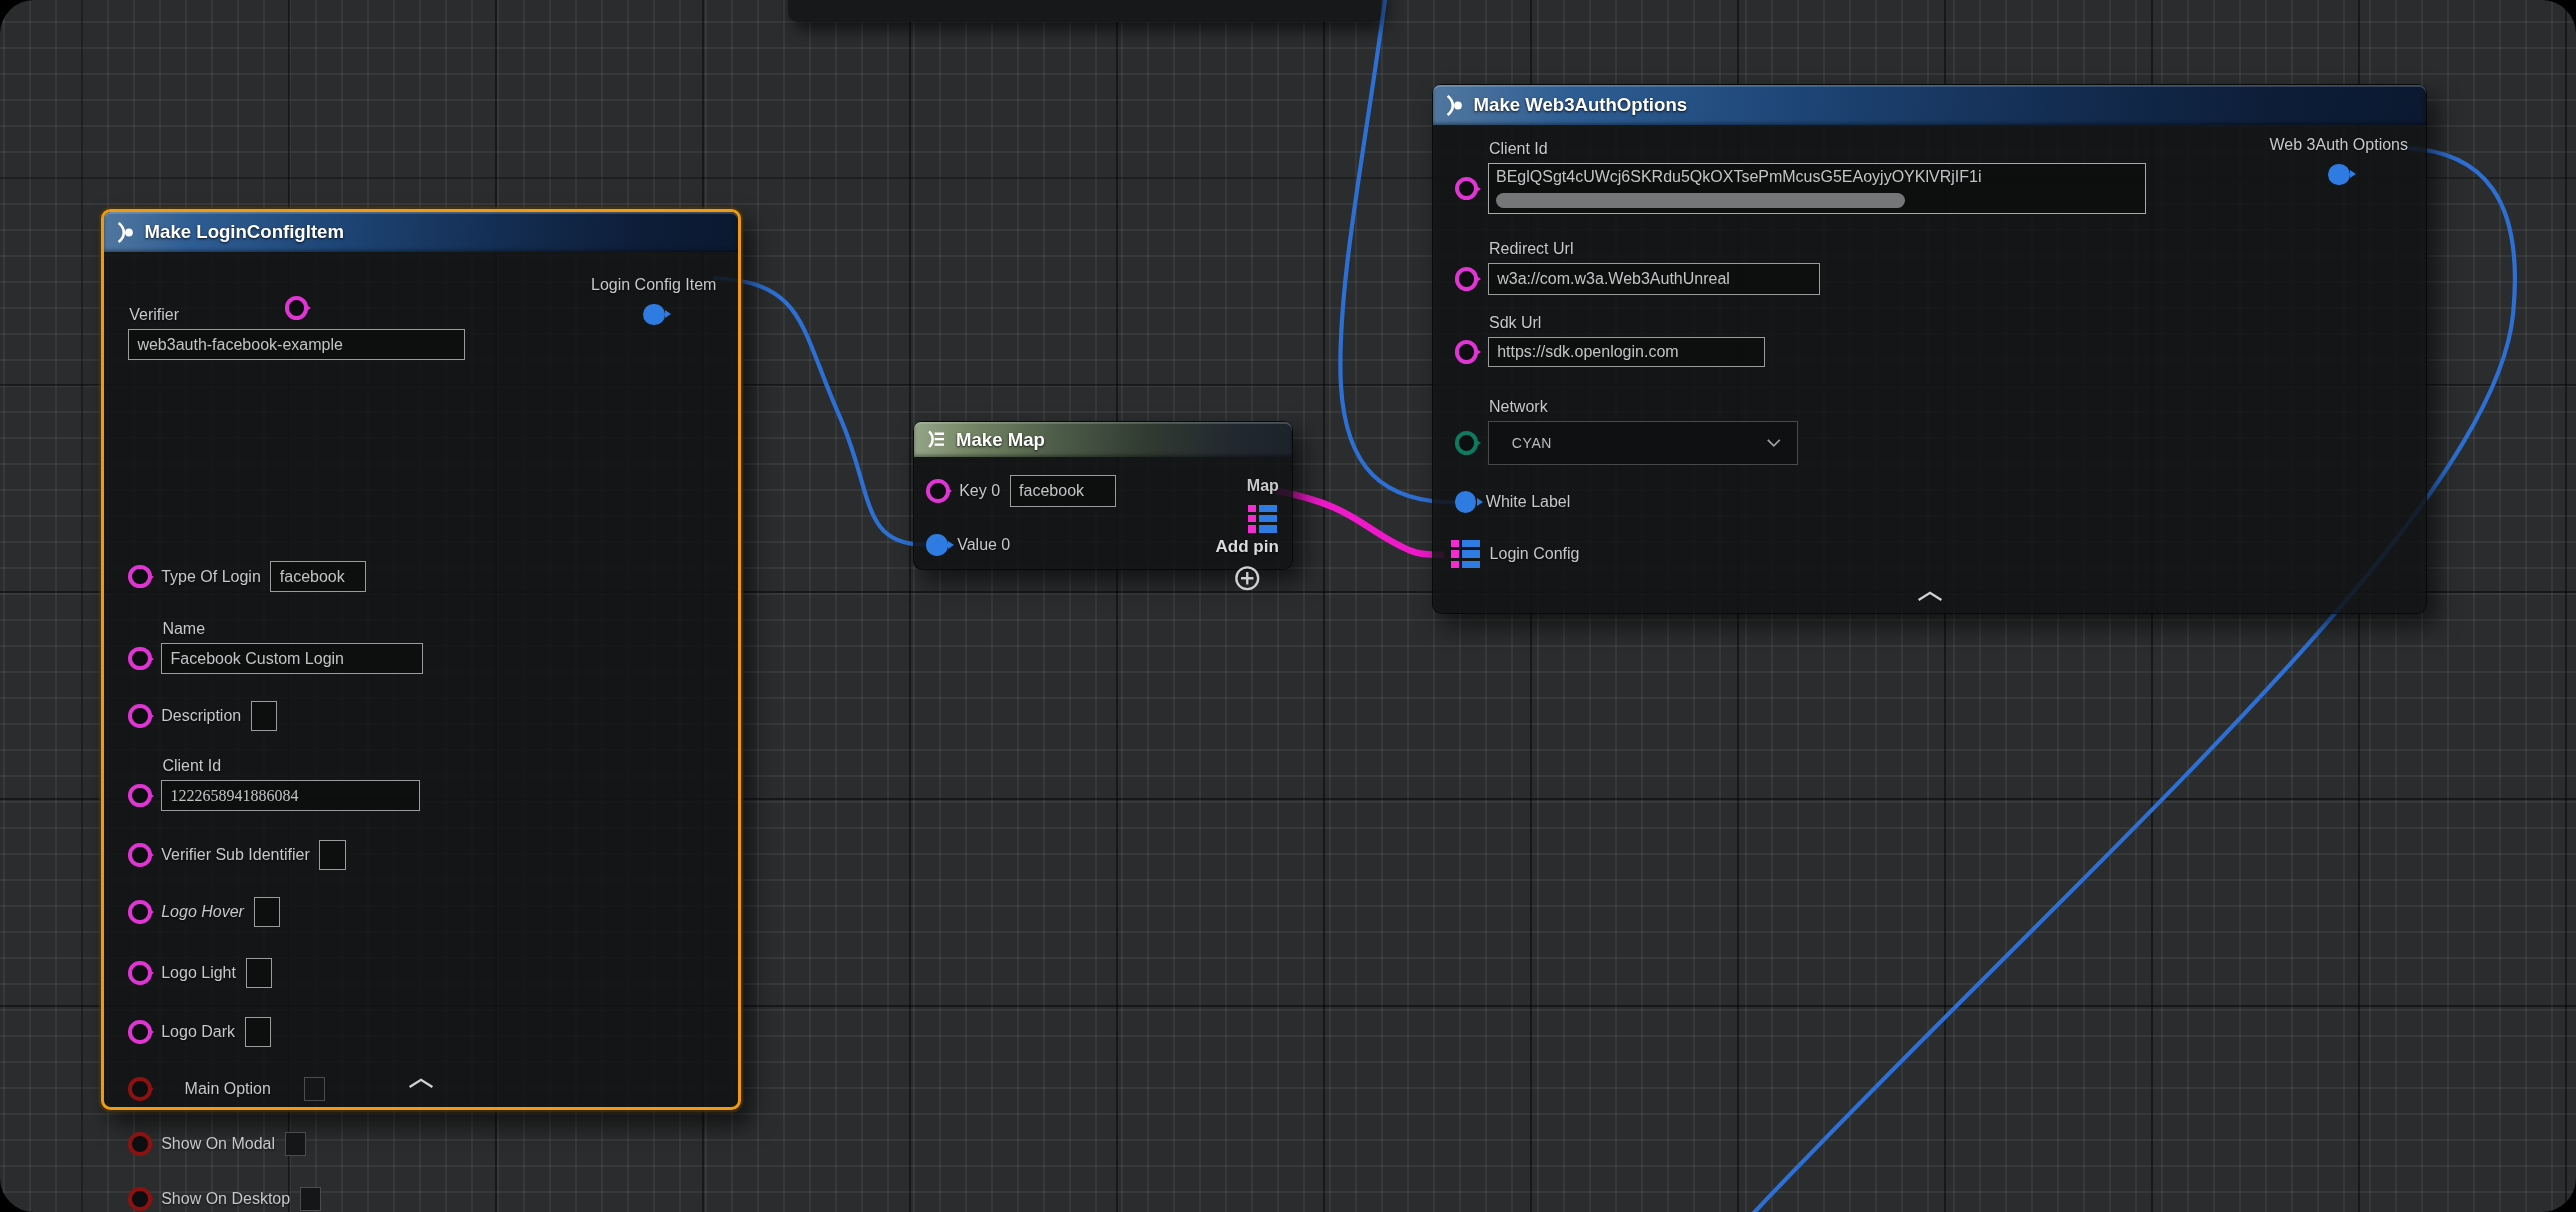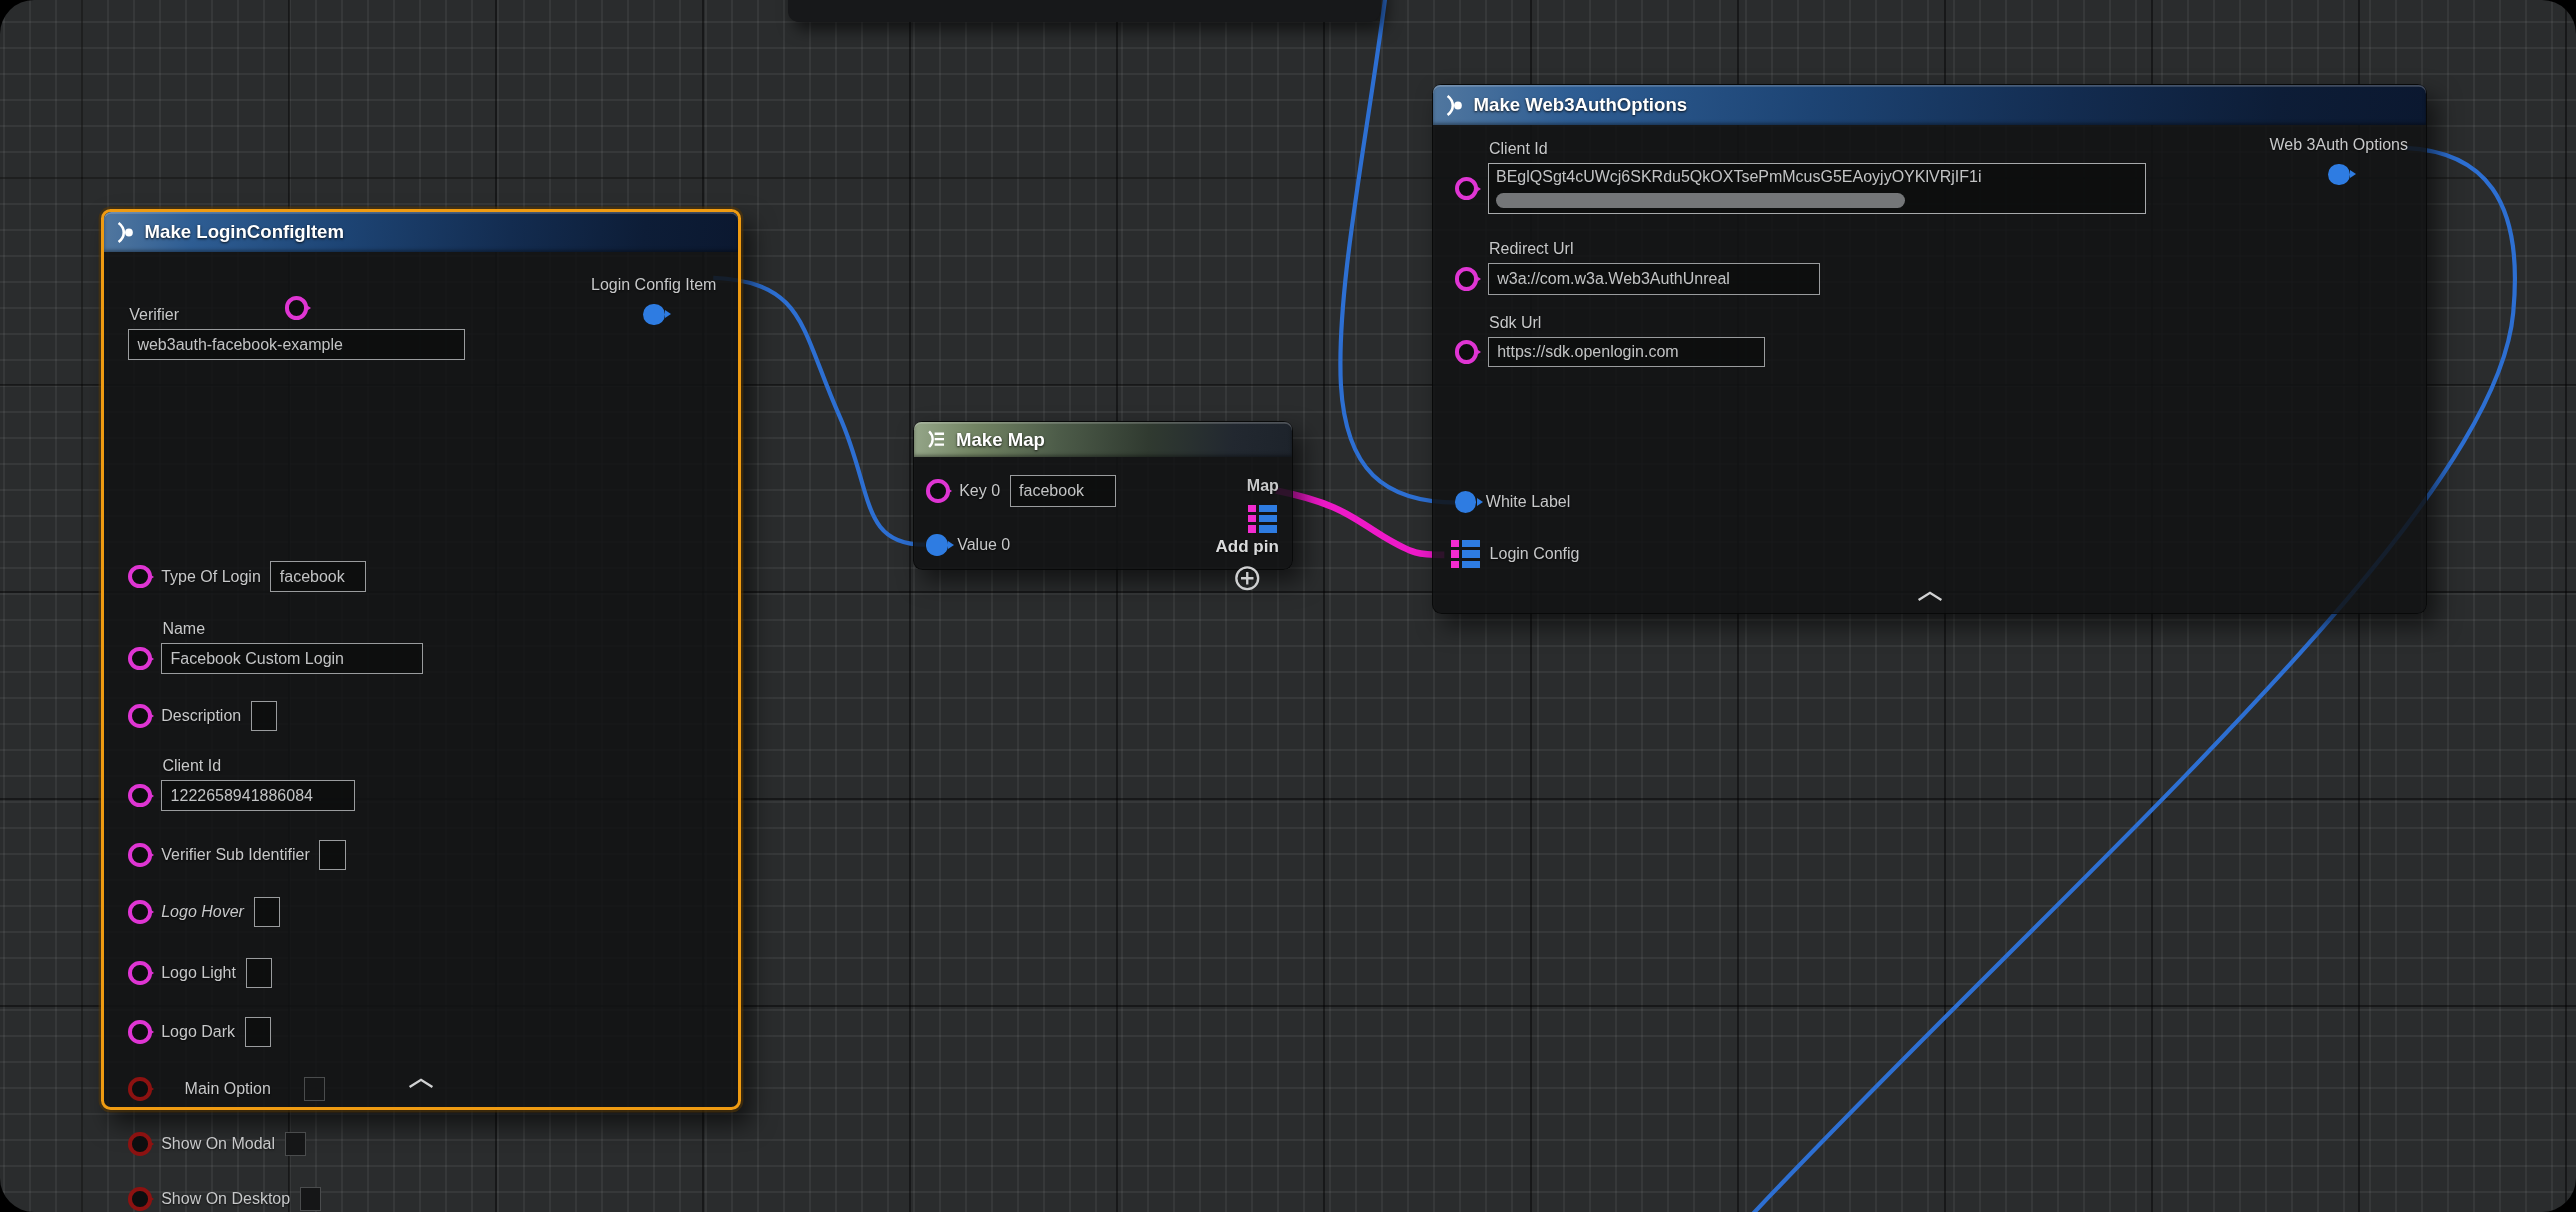--- a/index.html
+++ b/index.html
@@ -109,21 +109,21 @@
     <div class="row" style="top:489px;left:24px;">
       <span class="pin hollow p-str"></span>
       <span class="plabel">Description</span>
       <div class="tbox empty"></div>
     </div>
 
     <div class="row" style="top:568px;left:24px;">
       <span class="pin hollow p-str"></span>
       <div class="fwrap">
         <span class="plabel flabel">Client Id</span>
-        <div class="tbox" style="width:194px;">1222658941886084</div>
+        <div class="tbox" style="width:259px;font-family:Liberation Serif, serif;">1222658941886084</div>
       </div>
     </div>
 
     <div class="row" style="top:628px;left:24px;">
       <span class="pin hollow p-str"></span>
       <span class="plabel">Verifier Sub Identifier</span>
       <div class="tbox empty"></div>
     </div>
 
     <div class="row" style="top:685px;left:24px;font-style:italic;">
@@ -248,20 +248,32 @@
     </div>
 
     <div class="row" style="top:252px;left:21.6px;">
       <span class="pin hollow p-str"></span>
       <div class="fwrap">
         <span class="plabel flabel">Sdk Url</span>
         <div class="tbox" style="width:277px;height:30px;">https://sdk.openlogin.com</div>
       </div>
     </div>
 
+    <div class="row" style="top:336px;left:21.6px;">
+      <span class="pin hollow p-enum"></span>
+      <div class="fwrap">
+        <span class="plabel flabel">Network</span>
+        <div class="dd">
+          <span class="ddval">CYAN</span>
+          <svg width="15.6" height="9.6" viewBox="0 0 26 16">
+            <polyline points="3,3 13,13 23,3" fill="none" stroke="#9fa0a1" stroke-width="3"></polyline>
+          </svg>
+        </div>
+      </div>
+    </div>
 
     <div class="row" style="top:406px;left:21.6px;">
       <span class="pin filled p-obj"></span>
       <span class="plabel">White Label</span>
     </div>
 
     <div class="row" style="top:455px;left:18px;">
       <div class="mapicon">
         <div class="mrow">
             <i class="mk"></i>

